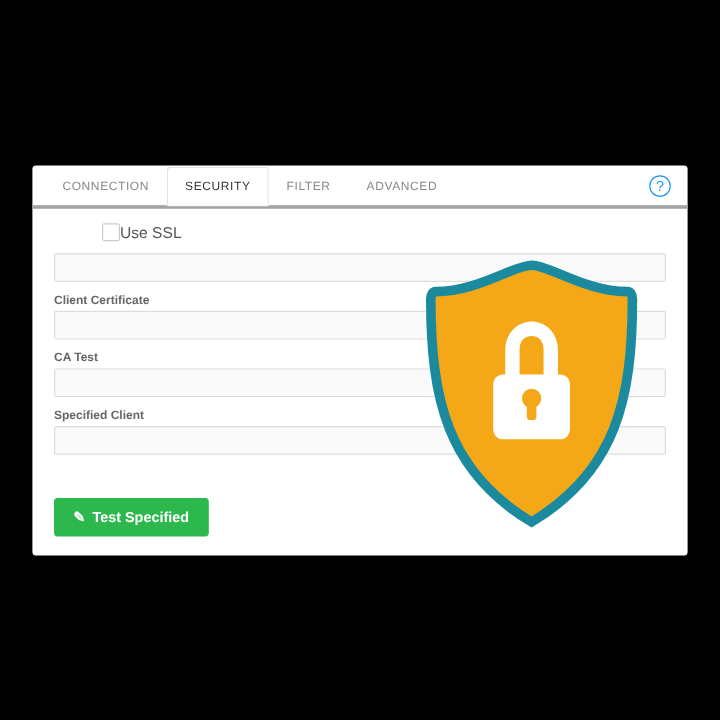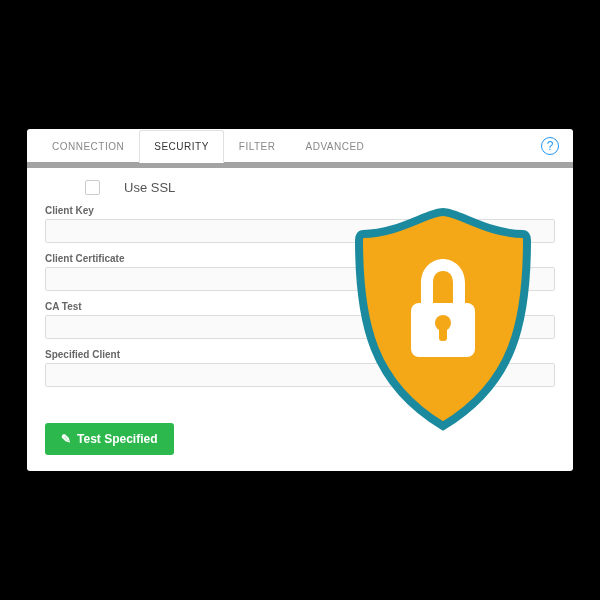--- a/index.html
+++ b/index.html
@@ -15,21 +15,21 @@
     .panel {
       background: #fff;
       width: 546px;
       border-radius: 3px;
       box-shadow: 0 2px 8px rgba(0,0,0,0.3);
       position: relative;
       padding: 0;
     }
     .tabs {
       display: flex;
-      border-bottom: 6px solid #a3a3a3;
+      border-bottom: 3px solid #a3a3a3;
       padding: 0 10px;
       position: relative;
     }
     .tab {
       padding: 10px 14px;
       font-size: 10px;
       color: #888;
       letter-spacing: 0.5px;
       cursor: pointer;
       border: 1px solid transparent;
@@ -59,21 +59,21 @@
       align-items: center;
       justify-content: center;
       cursor: pointer;
     }
     .content {
       padding: 12px 18px 16px 18px;
     }
     .checkbox-row {
       display: flex;
       align-items: center;
-      gap: 24px;
+      gap: 0;
       margin-bottom: 10px;
       padding-left: 40px;
     }
     .checkbox {
       width: 15px;
       height: 15px;
       border: 1px solid #ccc;
       border-radius: 2px;
       cursor: pointer;
     }
@@ -143,21 +143,20 @@
     <div class="help-icon">?</div>
   </div>
 
   <div class="content">
     <div class="checkbox-row">
       <div class="checkbox"></div>
       <span class="checkbox-label">Use SSL</span>
     </div>
 
     <div class="field">
-      <label class="field-label">Client Key</label>
       <input class="field-input" value="" style="">
     </div>
 
     <div class="field">
       <label class="field-label">Client Certificate</label>
       <input class="field-input" value="" style="">
     </div>
 
     <div class="field">
       <label class="field-label">CA Test</label>

